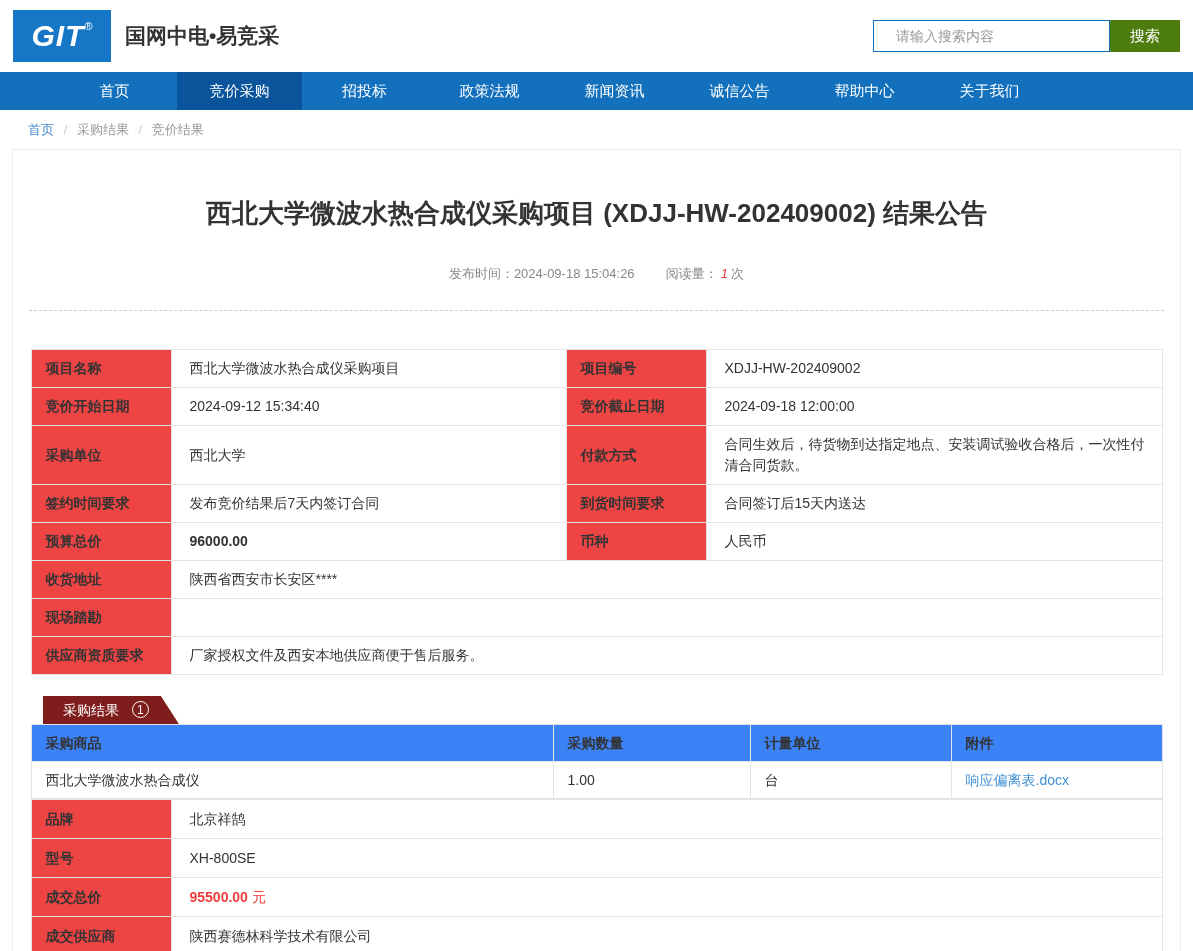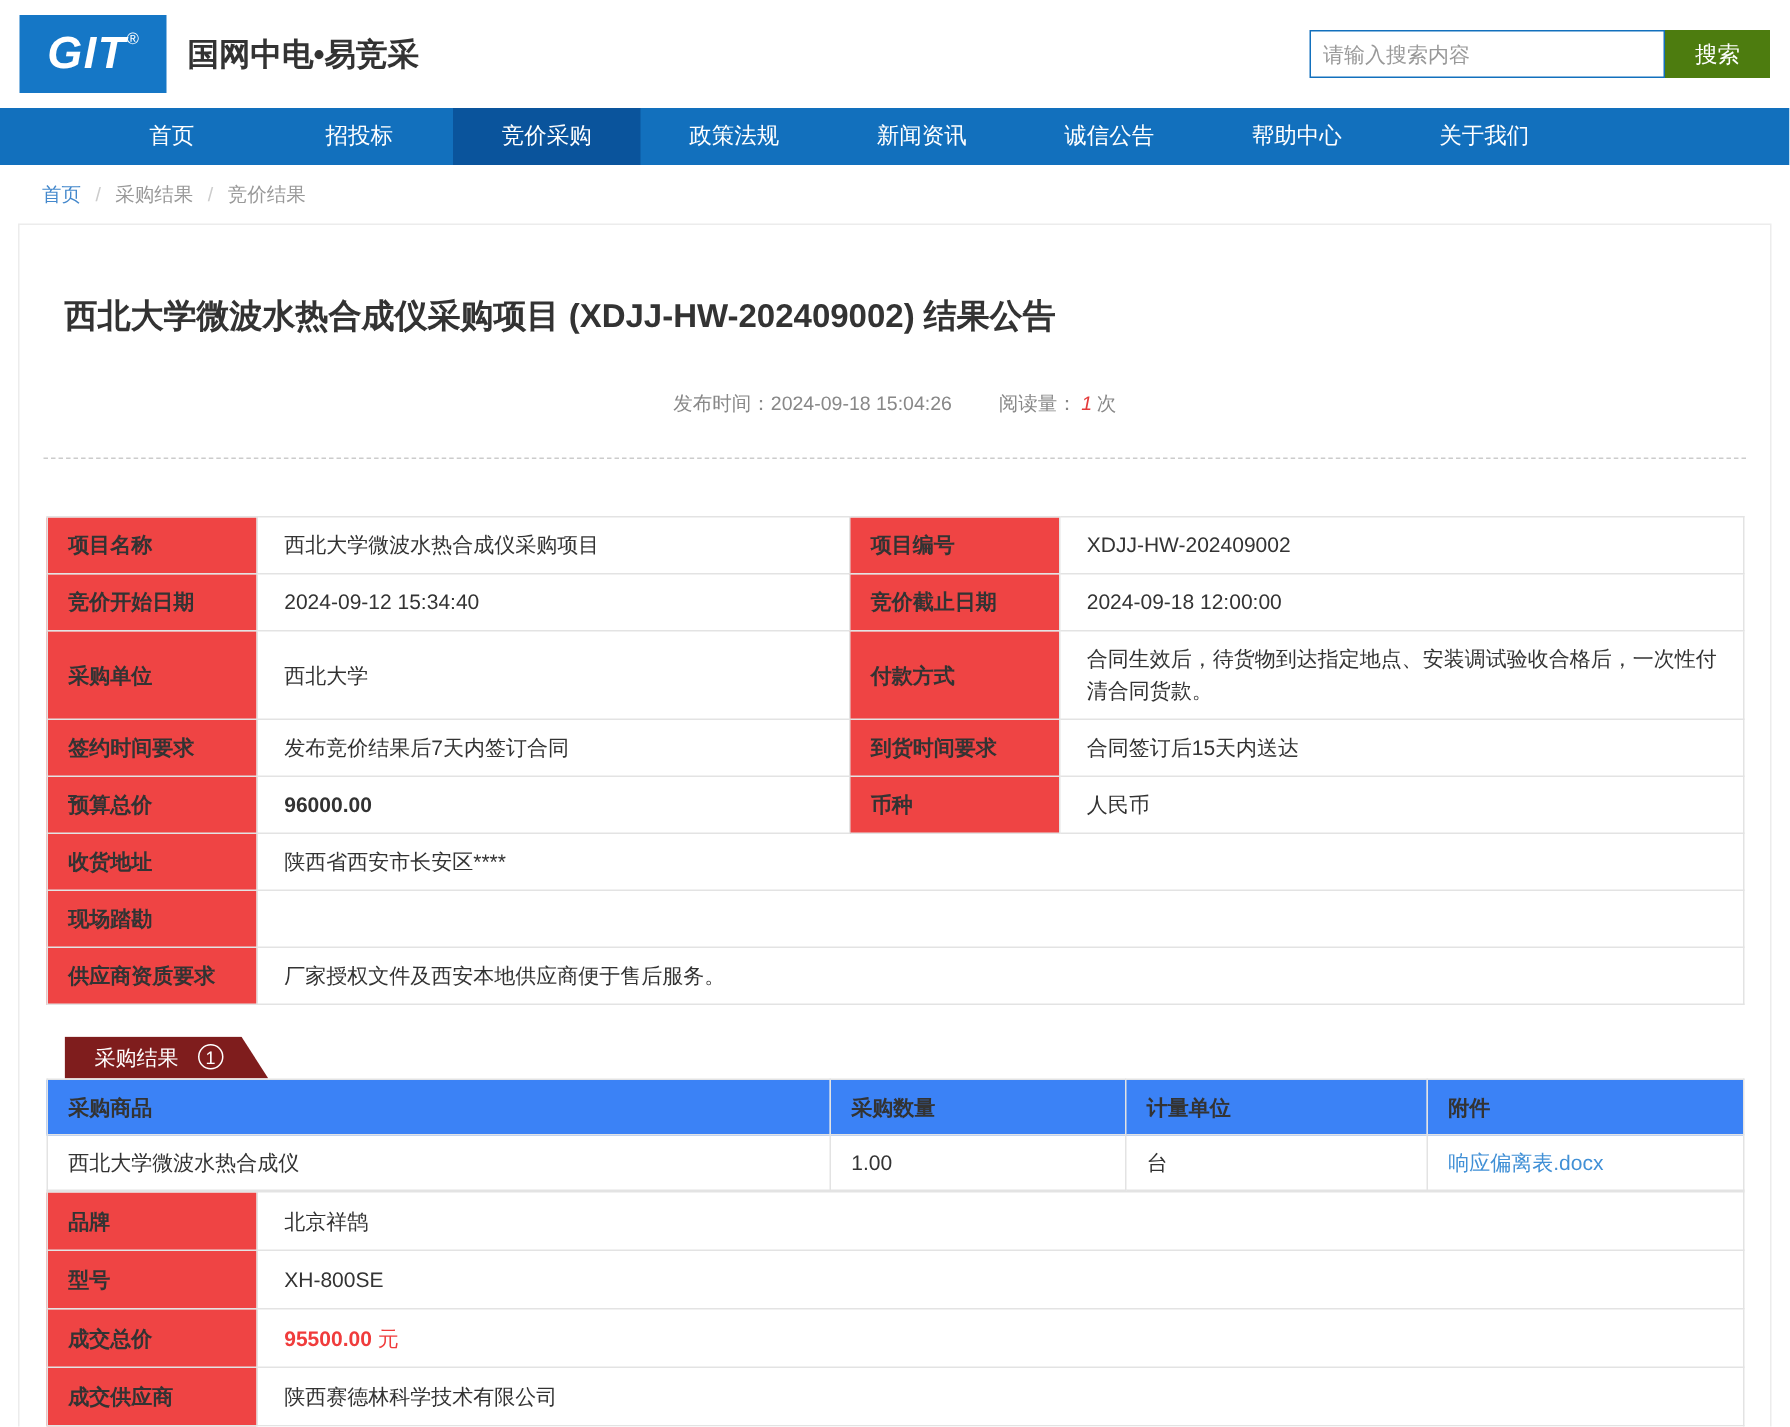--- a/index.html
+++ b/index.html
@@ -35,21 +35,21 @@
   .site-name {
     font-size: 21px; font-weight: bold; color: #333;
     margin-left: 14px;
     flex: none;
   }
   .header-spacer { flex: 1; }
   .search-wrap { display: flex; align-items: center; margin-right: 0; }
   .search-input {
     width: 237px; height: 32px;
     border: 1px solid #1270bd;
-    padding: 0 8px;
+    padding: 0 22px;
     font-size: 14px;
     outline: none;
     color: #333;
     font-family: inherit;
   }
   .search-input::placeholder { color: #999; }
   .search-btn {
     width: 70px; height: 32px;
     background: #4d7c0f; color: #fff;
     border: none; font-size: 15px;
@@ -81,22 +81,22 @@
   .crumb-current { color: #999; }
   
   .card {
     margin: 0 12px;
     border: 1px solid #ececec;
     height: 806px;
     overflow: hidden;
     background: #fff;
   }
   .article-title {
-    text-align: left;
-    font-size: 22px; font-weight: bold; color: #333;
+    text-align: center;
+    font-size: 26px; font-weight: bold; color: #333;
     margin: 46px 30px 0;
   }
   .article-meta {
     text-align: center;
     color: #888; font-size: 13px;
     margin-top: 34px;
   }
   .meta-views-count { color: #e43b3b; font-style: italic; margin: 0 3px; }
   .dashed-sep {
     border: none;
@@ -189,22 +189,22 @@
   <div class="site-name">国网中电•易竞采</div>
   <div class="header-spacer"></div>
   <div class="search-wrap">
     <input class="search-input" type="text" placeholder="请输入搜索内容" style="">
     <button class="search-btn">搜索</button>
   </div>
 </div>
 
 <div class="nav">
   <div class="nav-item">首页</div>
+  <div class="nav-item active">竞价采购</div>
   <div class="nav-item">招投标</div>
-  <div class="nav-item active">竞价采购</div>
   <div class="nav-item">政策法规</div>
   <div class="nav-item">新闻资讯</div>
   <div class="nav-item">诚信公告</div>
   <div class="nav-item">帮助中心</div>
   <div class="nav-item">关于我们</div>
 </div>
 
 <div class="breadcrumb">
   <span class="crumb-home">首页</span>
   <span class="crumb-sep">/</span>

